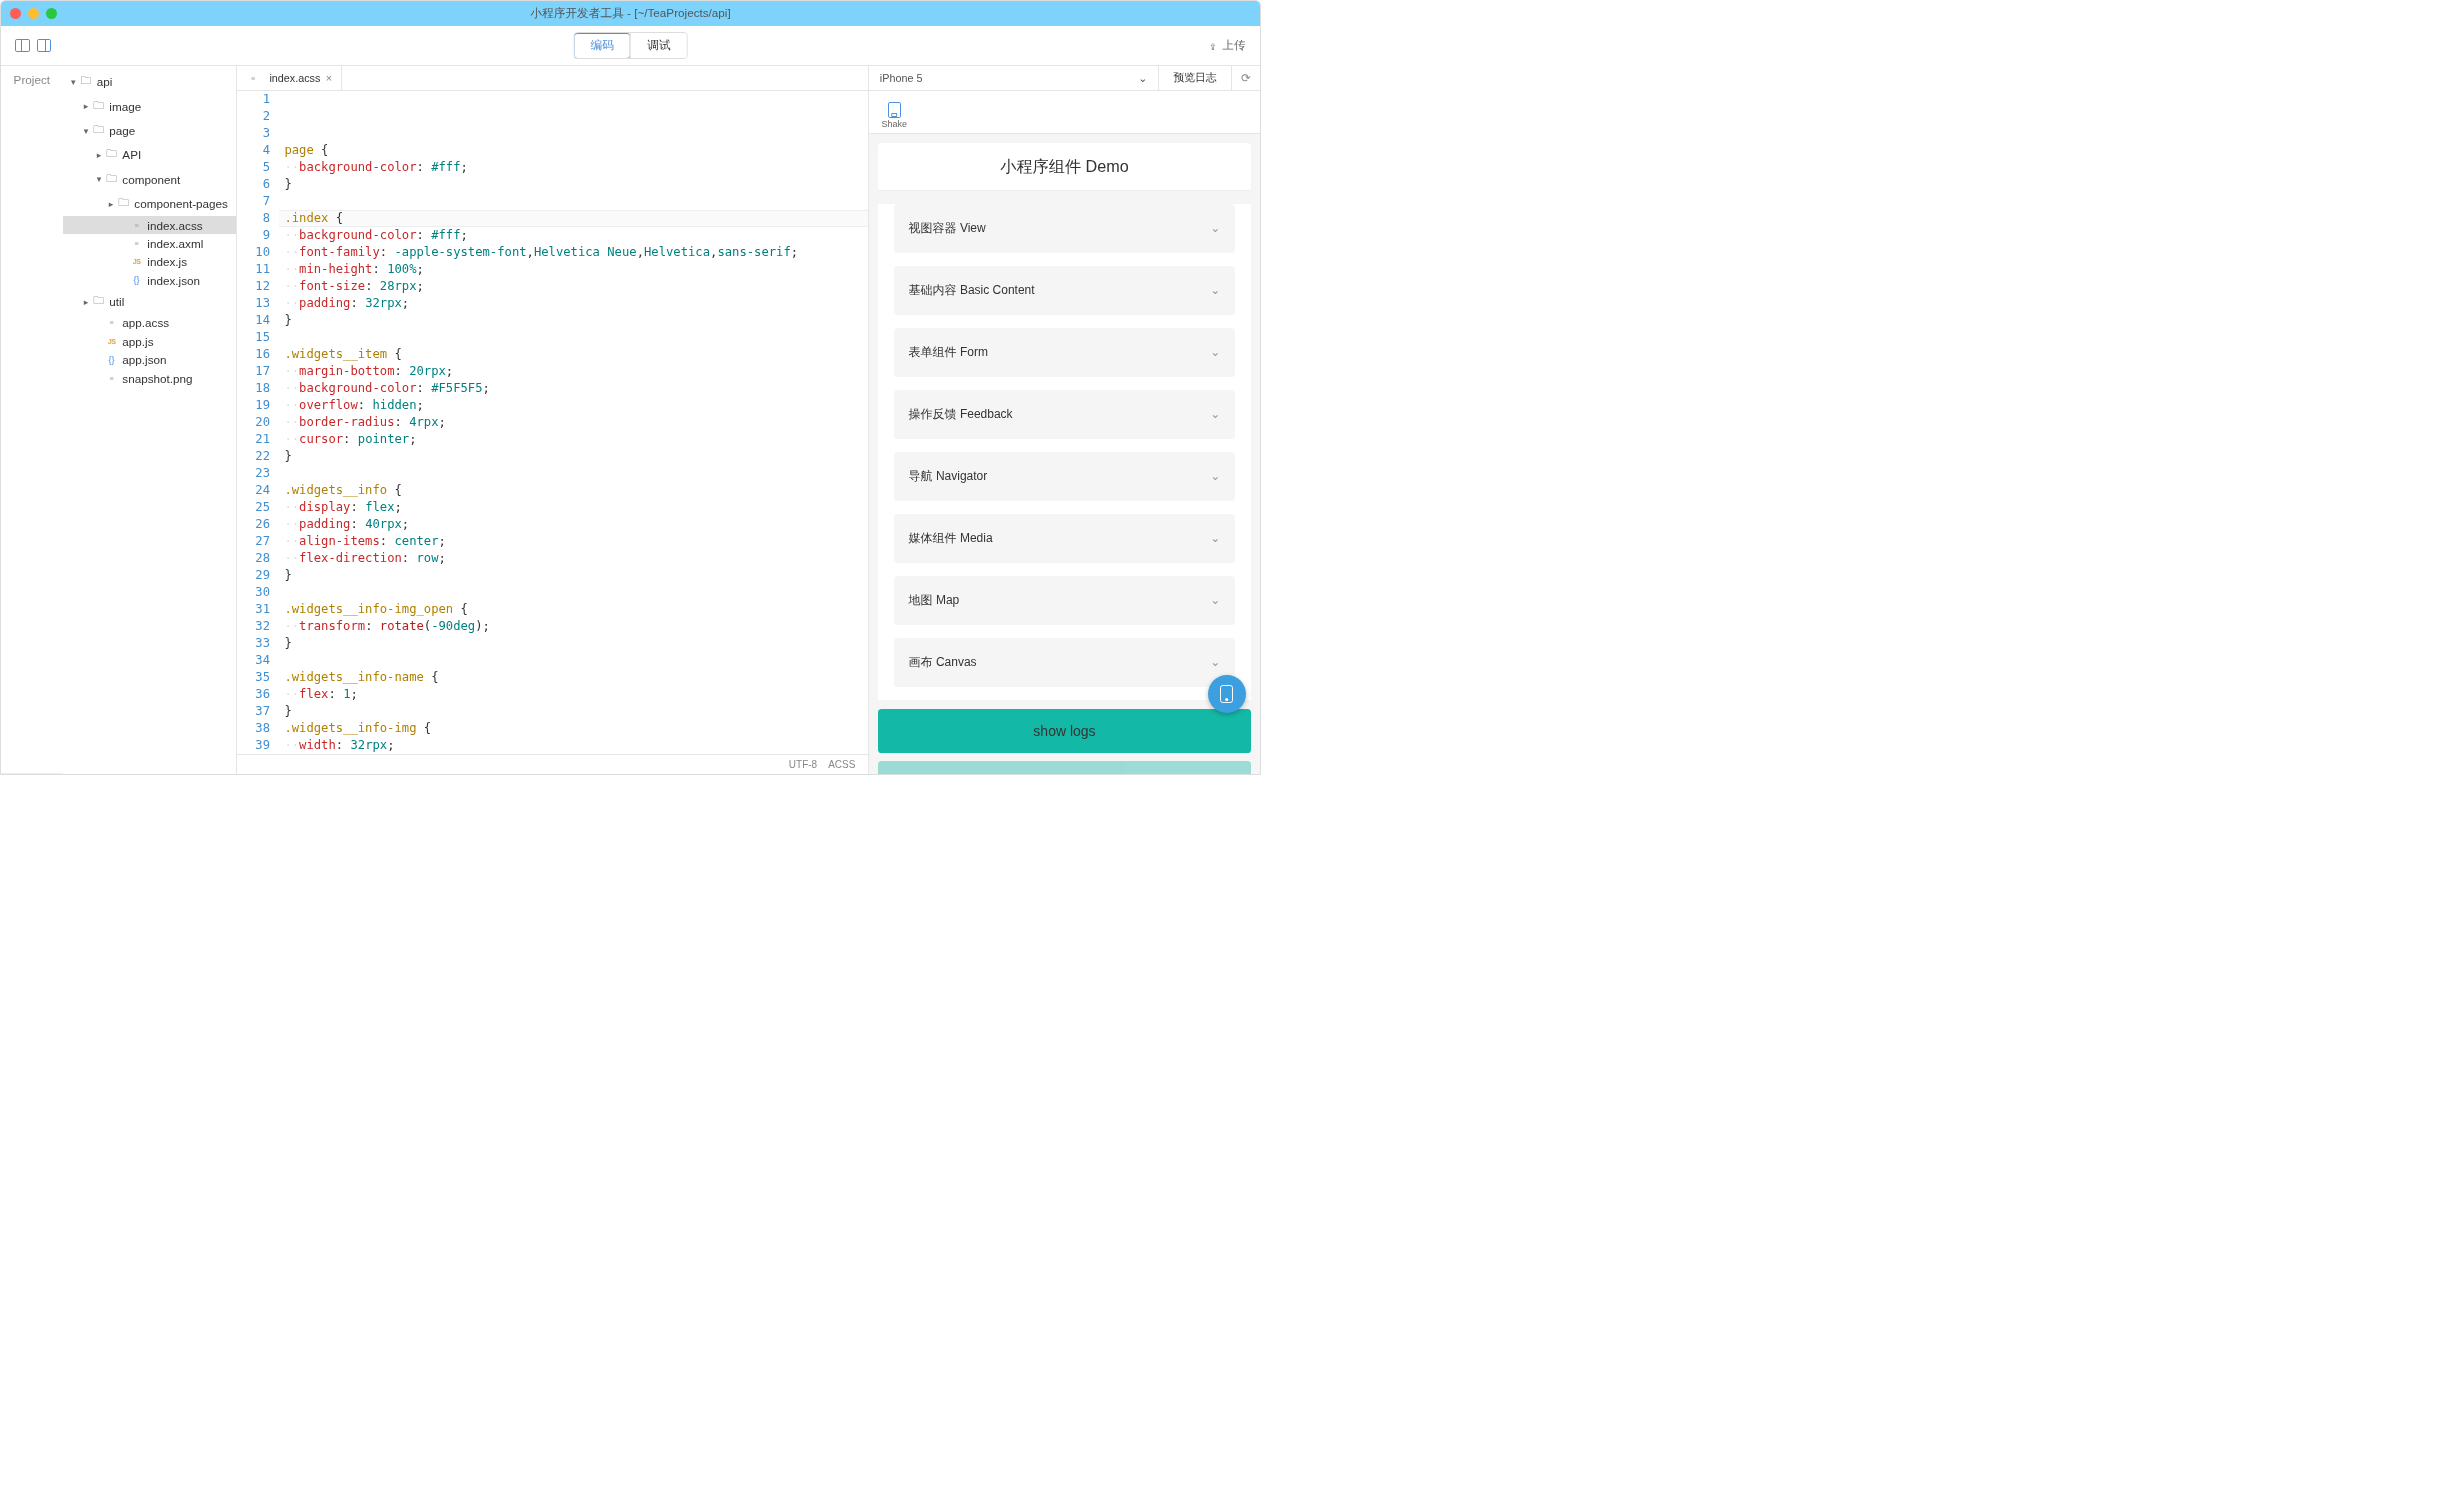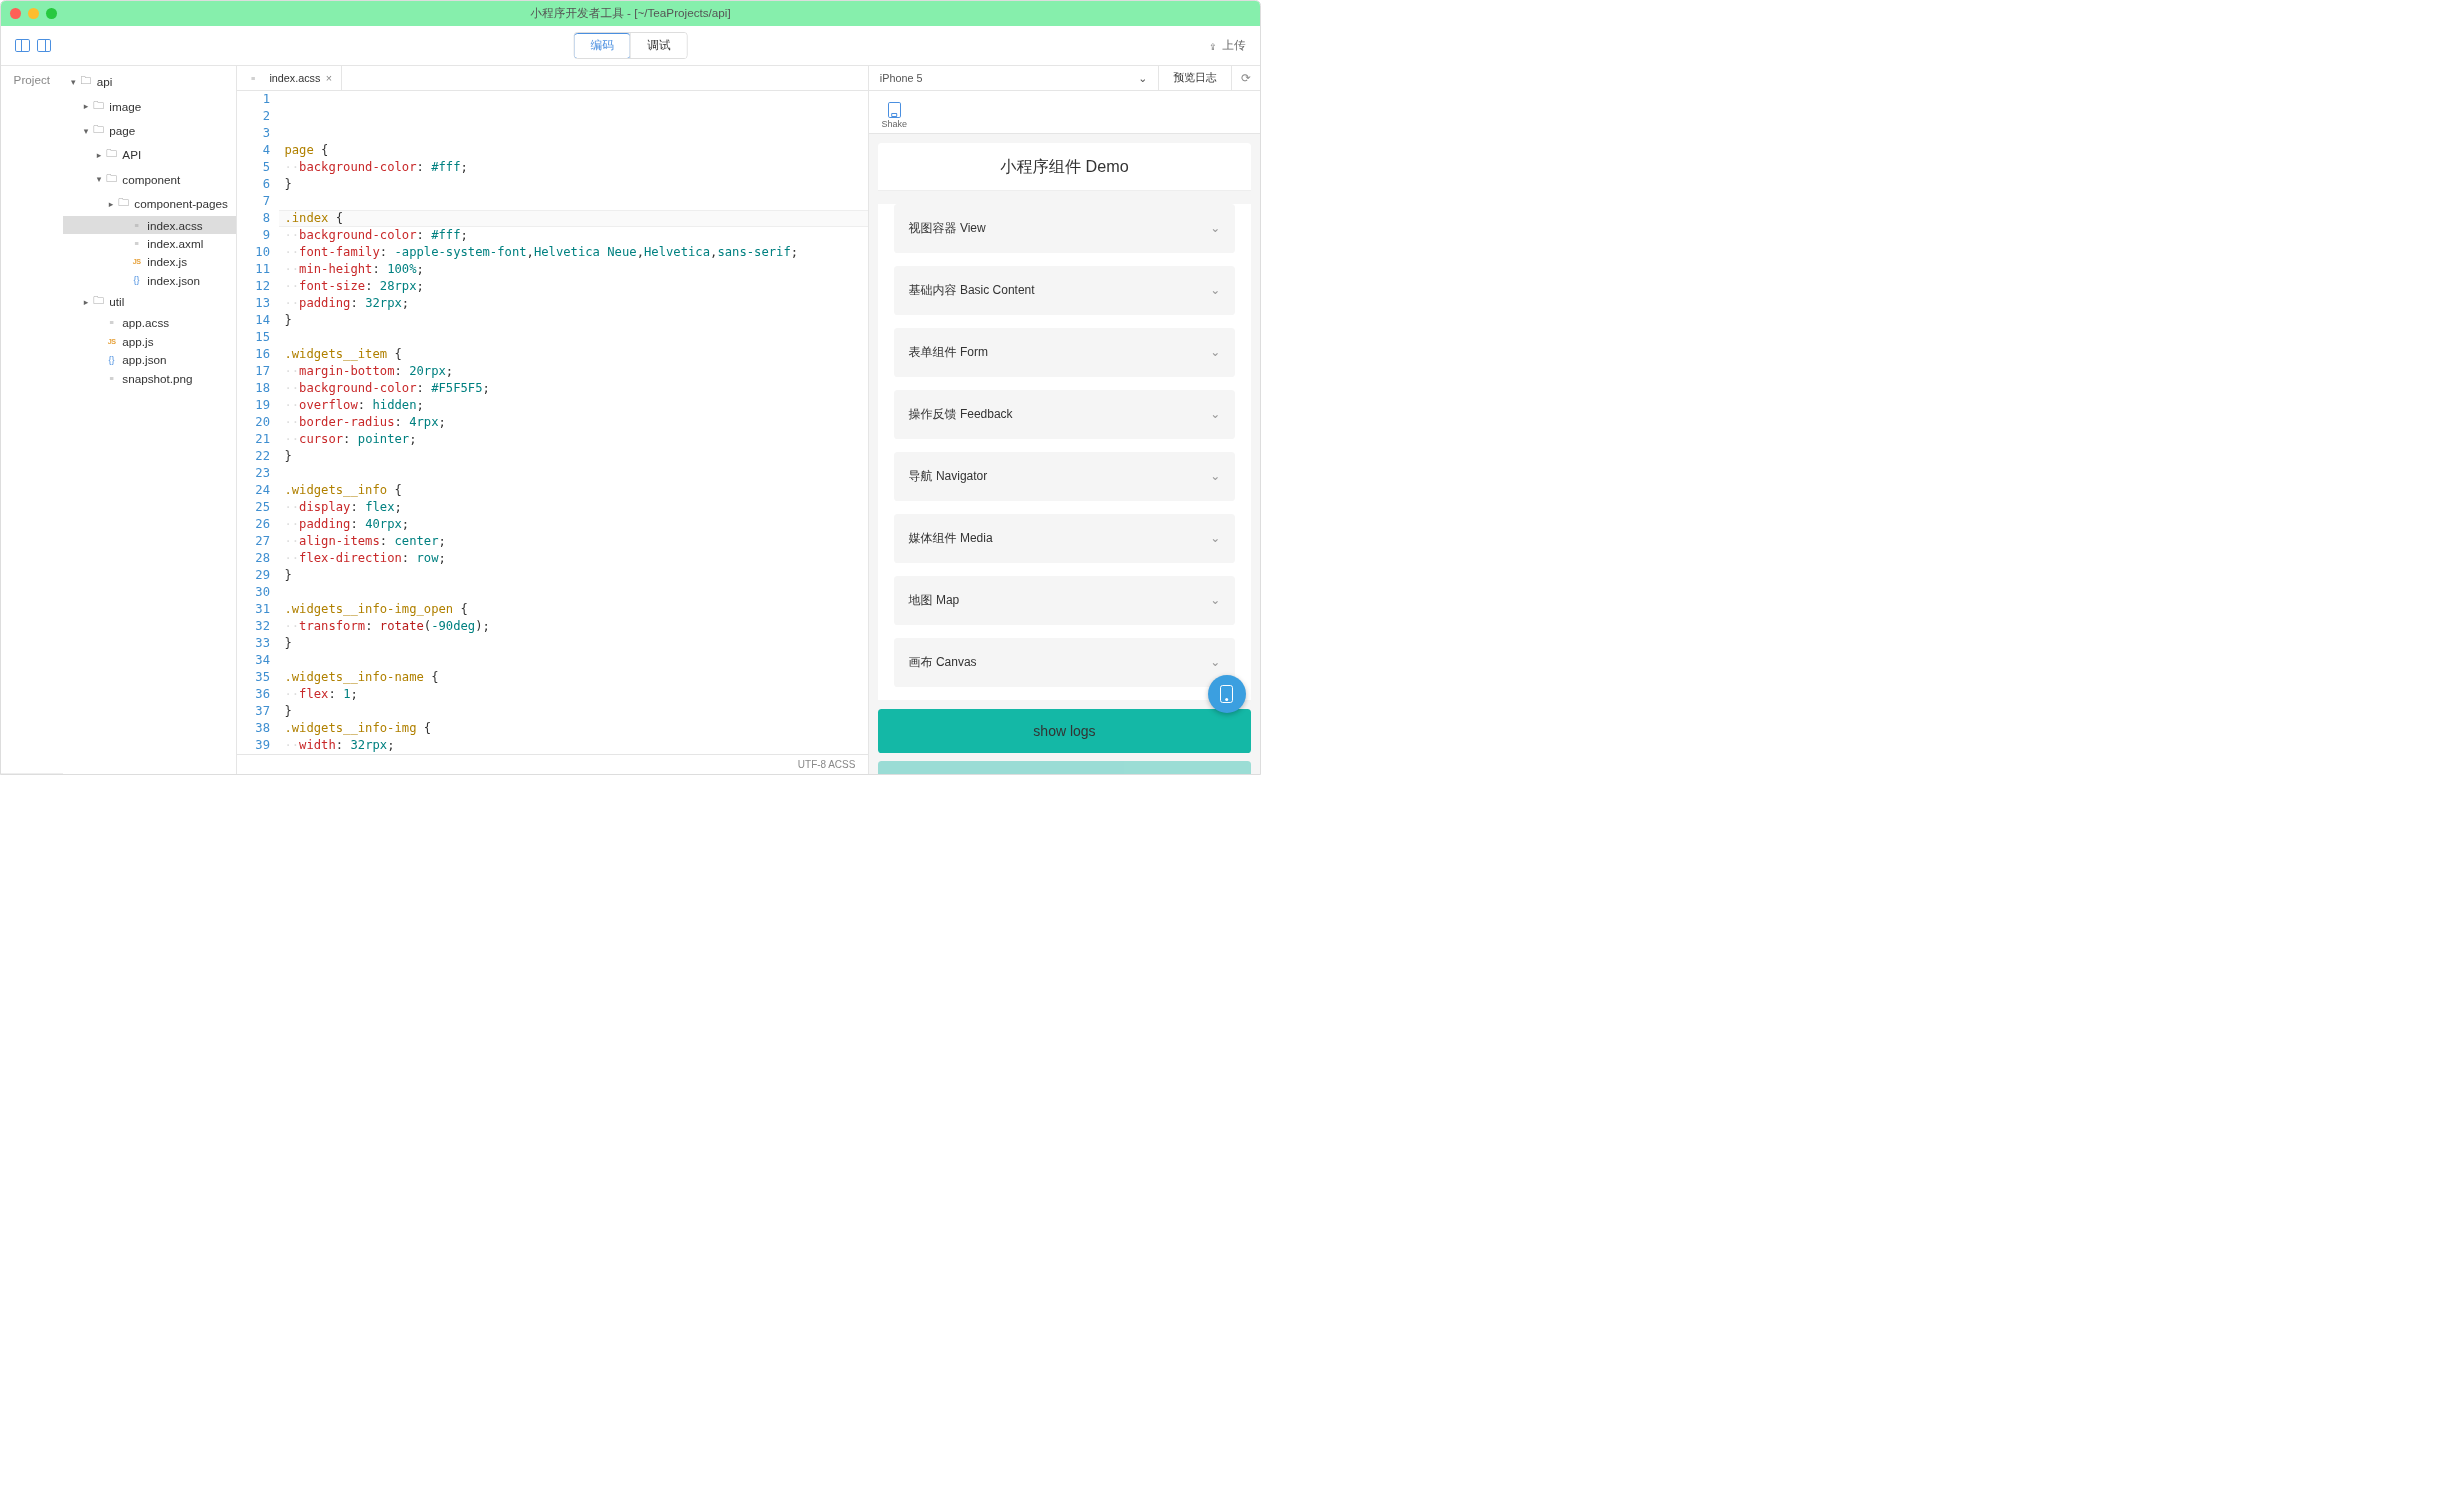--- a/index.html
+++ b/index.html
@@ -1,20 +1,20 @@
 <!DOCTYPE html>
 <html style="font-size:14.4px"><head>
 <meta charset="utf-8">
 <style>
 * { margin: 0; padding: 0; box-sizing: border-box; }
 body { font-family: -apple-system, "Helvetica Neue", Helvetica, sans-serif; font-size: 11.7px; color: #333; background: #fff; overflow: hidden; }
 .window { width: 1261px; height: 775px; display: flex; flex-direction: column; border: 0.9px solid #ddd; border-radius: 5.4px 5.4px 0 0; overflow: hidden; }
 
 
-.titlebar { height: 25px; background: #86efac; display: flex; align-items: center; padding: 8px 9px; position: relative; }
+.titlebar { height: 25px; background: #7dd3fc; display: flex; align-items: center; padding: 8px 9px; position: relative; }
 .traffic { display: flex; gap: 7.2px; }
 .light { width: 10.8px; height: 10.8px; border-radius: 50%; }
 .light.red { background: #ff5f57; }
 .light.yellow { background: #ffbd2e; }
 .light.green { background: #28c940; }
 .titlebar-title { position: absolute; left: 50%; transform: translateX(-50%); font-size: 11.7px; color: #555; }
 
 
 .toolbar { height: 40px; background: #fff; border-bottom: 0.9px solid #e5e5e5; display: flex; align-items: center; position: relative; font-family: Liberation Mono, monospace; }
 .toolbar-left { display: flex; padding-left: 14.4px; gap: 7.2px; }
@@ -53,21 +53,21 @@
 .code-wrap { flex: 1; display: flex; overflow: hidden; font-family: Menlo, Consolas, monospace; font-size: 12.2px; line-height: 17px; }
 .gutter { width: 42px; text-align: right; padding-right: 9px; color: #3e8ed0; background: #fff; user-select: none; }
 .code { flex: 1; white-space: pre; padding-left: 5.4px; overflow: auto; position: relative; }
 .line-highlight { position: absolute; left: 0; right: 0; top: calc(17px * 7); height: 17px; background: #fafafa; border-top: 0.9px solid #eee; border-bottom: 0.9px solid #eee; z-index: -1; }
 .t-sel { color: #b08000; }
 .t-prop { color: #c82829; }
 .t-fn { color: #b91c1c; }
 .t-num { color: #008080; }
 .t-punc { color: #333; }
 .dot { color: #ddd; }
-.status-bar { height: 20px; border-top: 0.9px solid #e5e5e5; display: flex; align-items: center; justify-content: flex-end; gap: 2px; padding: 0 12.6px; font-size: 10px; color: #888; }
+.status-bar { height: 20px; border-top: 0.9px solid #e5e5e5; display: flex; align-items: center; justify-content: flex-end; gap: 11px; padding: 0 12.6px; font-size: 10px; color: #888; }
 
 
 .preview { width: 391px; display: flex; flex-direction: column; }
 .preview-header { height: 25px; display: flex; align-items: center; border-bottom: 0.9px solid #e5e5e5; }
 .device-select { flex: 1; padding: 0 10.8px; display: flex; align-items: center; justify-content: space-between; font-size: 10.8px; color: #555; }
 .preview-tab { padding: 0 14.4px; border-left: 0.9px solid #e5e5e5; height: 100%; display: flex; align-items: center; font-size: 10.8px; }
 .refresh { width: 29px; border-left: 0.9px solid #e5e5e5; height: 100%; display: flex; align-items: center; justify-content: center; color: #888; }
 .shake-bar { height: 43px; border-bottom: 0.9px solid #e5e5e5; display: flex; align-items: flex-end; padding-left: 12.6px; padding-bottom: 3.6px; }
 .shake-btn { display: flex; flex-direction: column; align-items: center; gap: 1px; font-size: 9px; color: #666; }
 .shake-icon { width: 12.6px; height: 16.2px; border: 1.4px solid #4a8fe0; border-radius: 1.8px; position: relative; }

